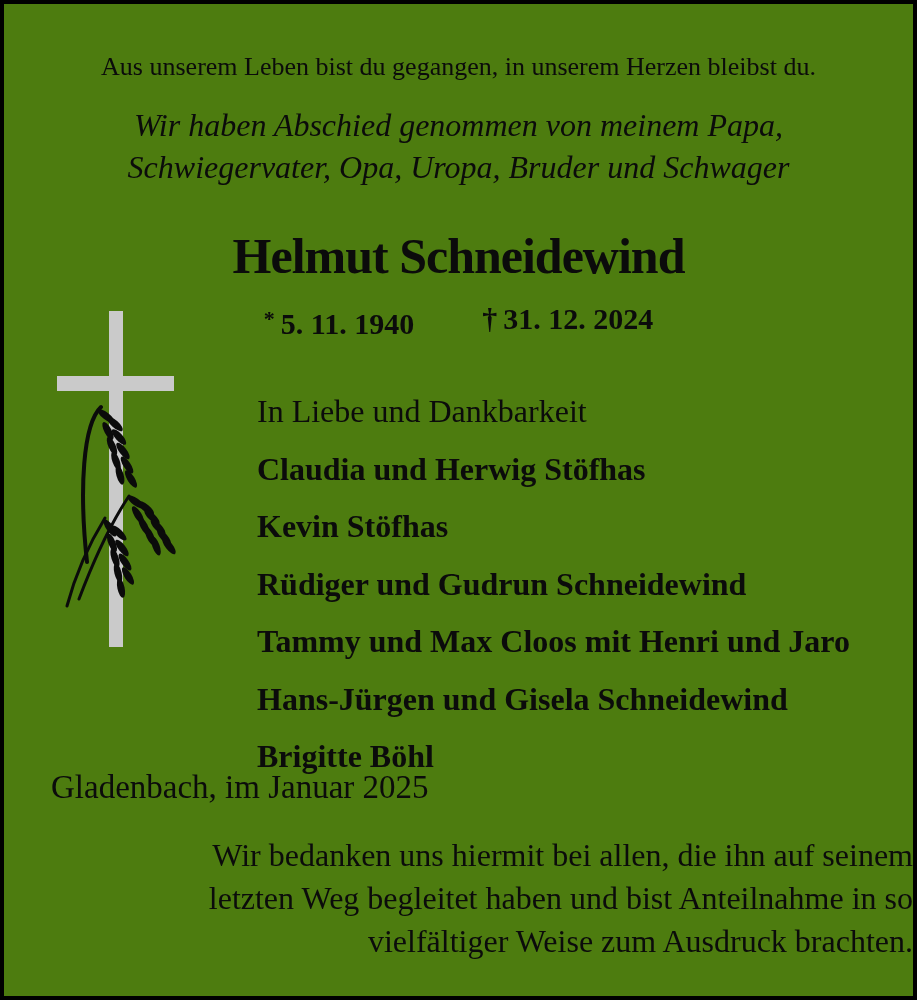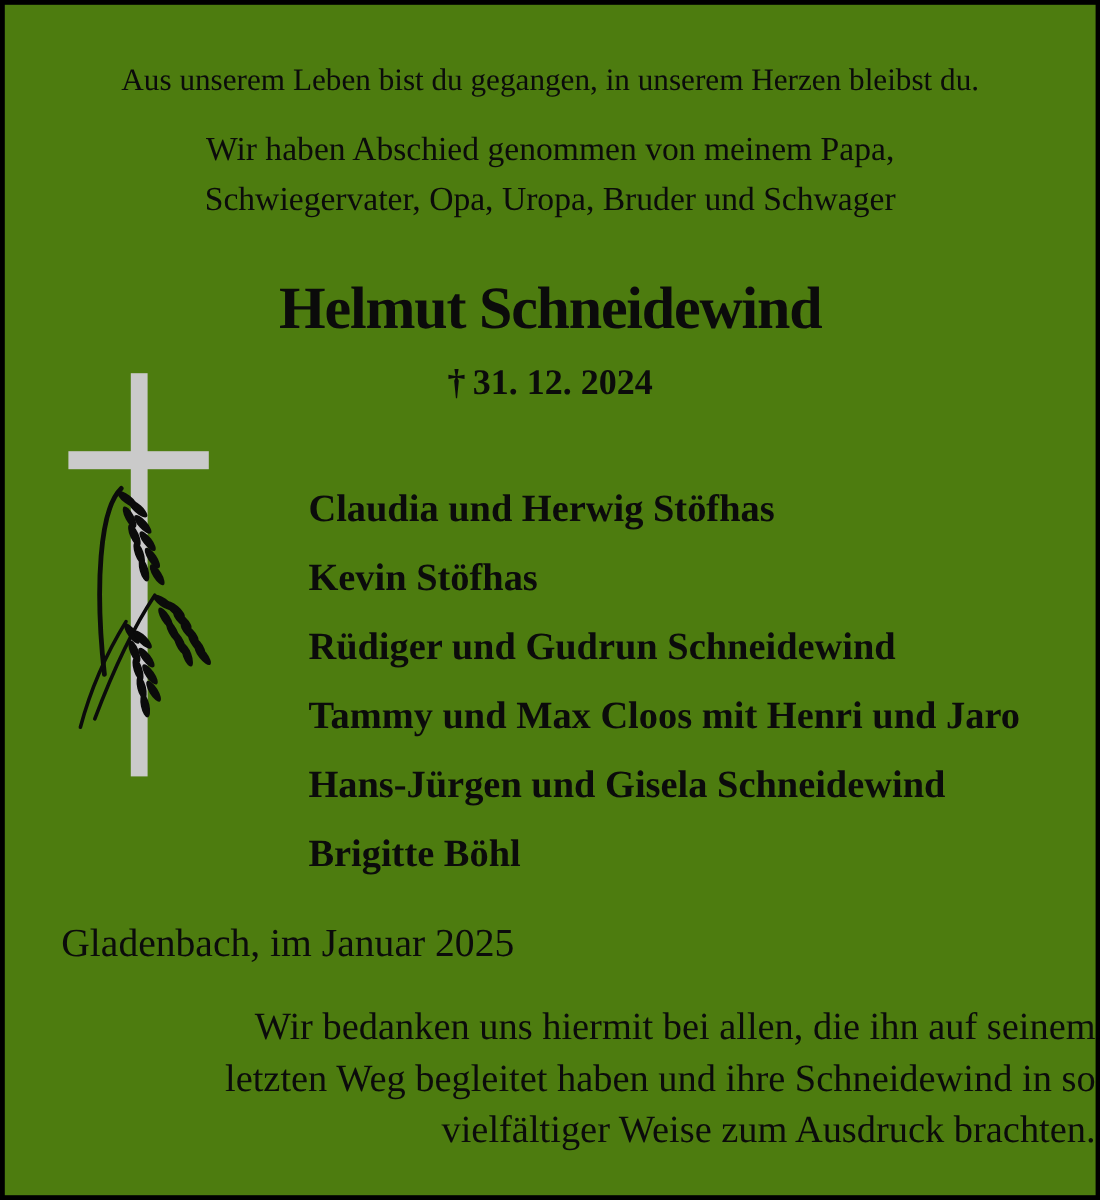--- a/index.html
+++ b/index.html
@@ -12,21 +12,21 @@
     overflow:hidden;
     font-family:"Liberation Serif", serif;
     color:#0b0b0b;
   }
   .epigraph{
     position:absolute;top:46px;left:0;width:100%;
     text-align:center;font-size:26px;line-height:34px;
   }
   .intro{
     position:absolute;top:100px;left:0;width:100%;
-    text-align:center;font-size:28px;line-height:42px;
+    text-align:center;font-size:32px;line-height:42px;font-style:italic;
   }
   .deceased-name{
     position:absolute;top:216px;left:0;width:100%;
     text-align:center;font-size:50px;line-height:72px;
     font-weight:700;letter-spacing:-1px;
   }
   .dates{
     position:absolute;top:295px;left:0;width:100%;
     display:flex;justify-content:center;gap:68px;
     font-size:30px;line-height:40px;font-weight:700;
@@ -57,20 +57,23 @@
   <div class="epigraph">Aus unserem Leben bist du gegangen, in unserem Herzen bleibst du.</div>
 
   <div class="intro">
     <div>Wir haben Abschied genommen von meinem Papa,</div>
     <div>Schwiegervater, Opa, Uropa, Bruder und Schwager</div>
   </div>
 
   <div class="deceased-name">Helmut Schneidewind</div>
 
   <div class="dates">
+    <div>
+      <span class="sym-birth">*</span><span>5. 11. 1940</span>
+    </div>
     <div>
       <span class="sym-death">†</span><span>31. 12. 2024</span>
     </div>
   </div>
 
   <svg class="emblem" viewBox="0 0 165 350" xmlns="http://www.w3.org/2000/svg" aria-hidden="true">
     <g fill="#cacaca">
       <rect x="60" y="7" width="14" height="336"></rect>
       <rect x="8" y="72" width="117" height="15"></rect>
     </g>
@@ -108,29 +111,30 @@
       <ellipse cx="73" cy="244" rx="10" ry="3.6" transform="rotate(52 73 244)"></ellipse>
       <ellipse cx="66" cy="254" rx="10" ry="3.6" transform="rotate(72 66 254)"></ellipse>
       <ellipse cx="76" cy="258" rx="10" ry="3.6" transform="rotate(55 76 258)"></ellipse>
       <ellipse cx="69" cy="269" rx="10" ry="3.6" transform="rotate(76 69 269)"></ellipse>
       <ellipse cx="79" cy="272" rx="10" ry="3.6" transform="rotate(58 79 272)"></ellipse>
       <ellipse cx="72" cy="284" rx="10" ry="3.6" transform="rotate(78 72 284)"></ellipse>
     </g>
   </svg>
 
   <div class="family">
+    <div class="salutation">In Liebe und Dankbarkeit</div>
     <div class="mourner">Claudia und Herwig Stöfhas</div>
     <div class="mourner">Kevin Stöfhas</div>
     <div class="mourner">Rüdiger und Gudrun Schneidewind</div>
     <div class="mourner">Tammy und Max Cloos mit Henri und Jaro</div>
     <div class="mourner">Hans-Jürgen und Gisela Schneidewind</div>
     <div class="mourner">Brigitte Böhl</div>
   </div>
 
   <div class="place-line">Gladenbach, im Januar 2025</div>
 
   <div class="closing">
     <div>Wir bedanken uns hiermit bei allen, die ihn auf seinem</div>
-    <div>letzten Weg begleitet haben und ihre Schneidewind in so</div>
+    <div>letzten Weg begleitet haben und bist Anteilnahme in so</div>
     <div>vielfältiger Weise zum Ausdruck brachten.</div>
   </div>
 
 </div>
 
 </body></html>

